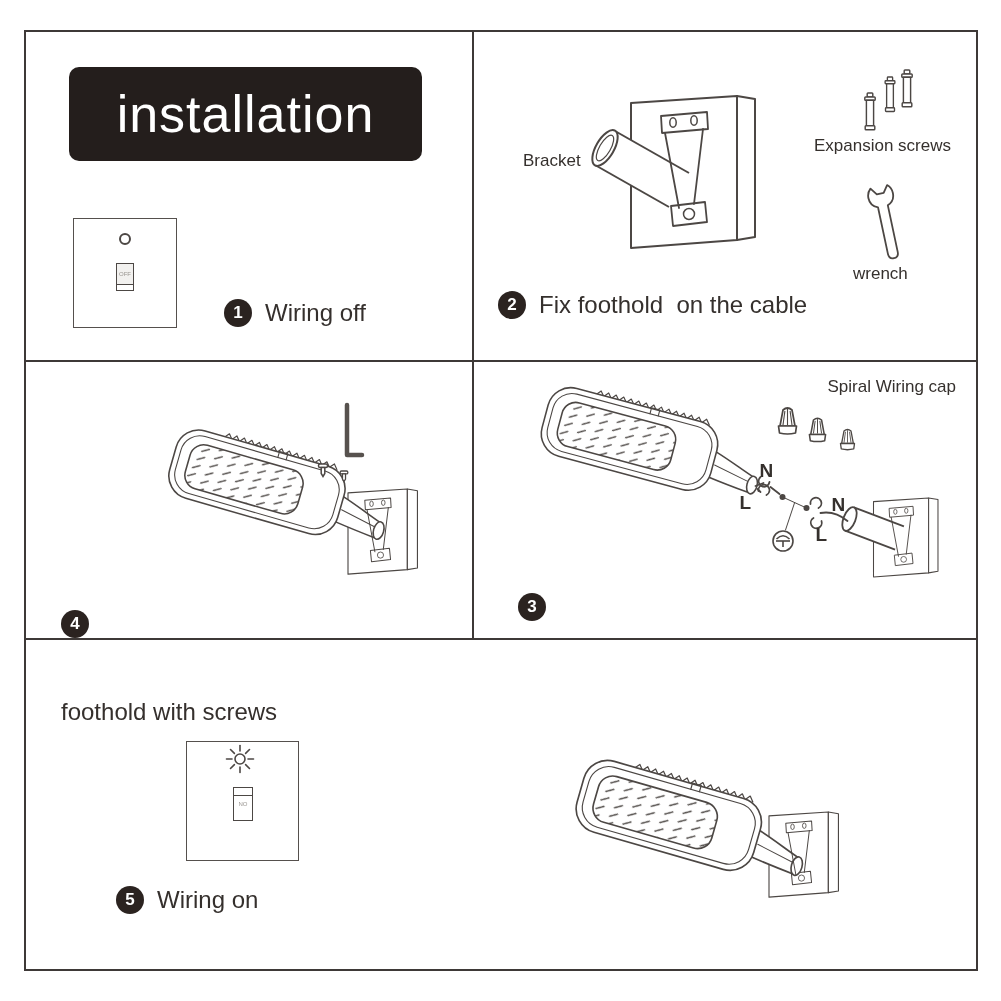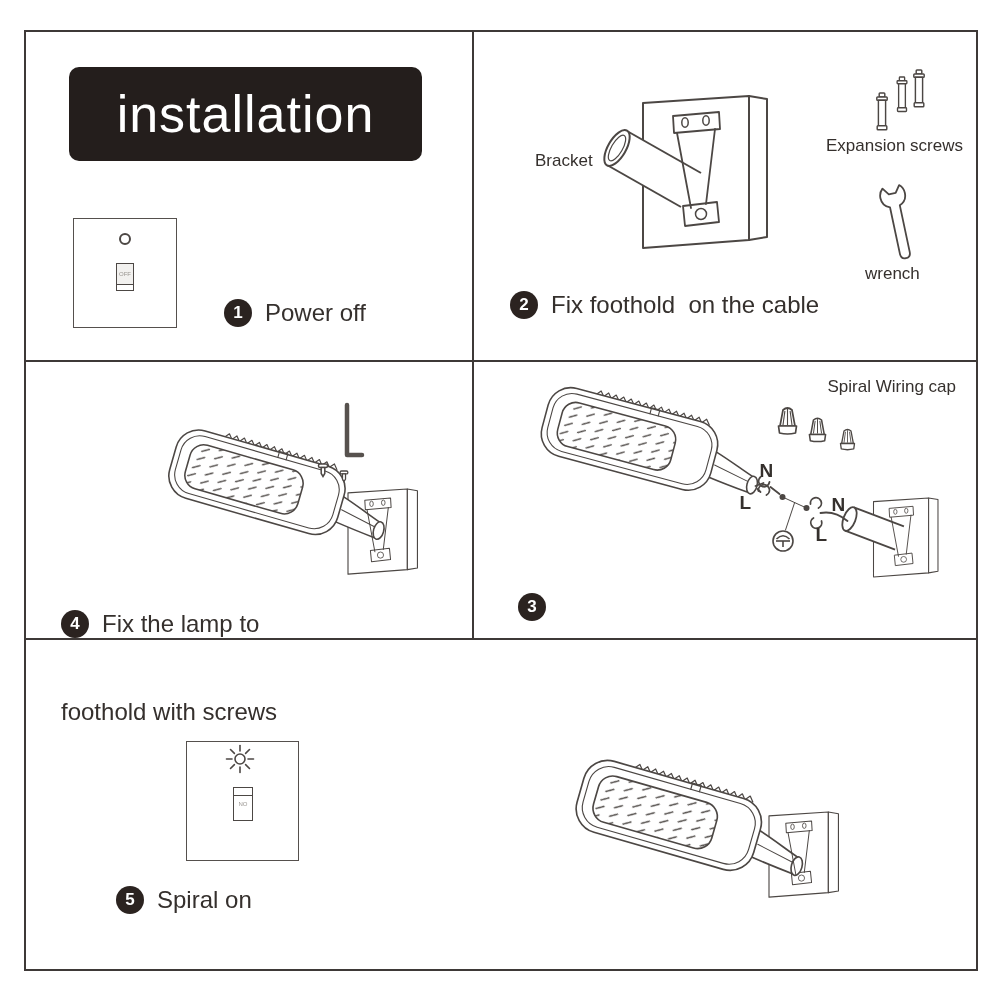--- a/index.html
+++ b/index.html
@@ -6,21 +6,21 @@
   #page{position:relative;width:1001px;height:1001px;background:#fff;overflow:hidden;
         font-family:"Liberation Sans",sans-serif;color:#35302d;}
   #frame{position:absolute;left:24px;top:30px;width:954px;height:941px;
          border:2px solid #3e3937;box-sizing:border-box;}
   .divider{position:absolute;background:#3e3937;}
   #vdiv{left:472px;top:30px;width:2px;height:609px;}
   #hdiv1{left:24px;top:360px;width:954px;height:2px;}
   #hdiv2{left:24px;top:638px;width:954px;height:2px;}
   .panel{position:absolute;}
   #p1{left:24px;top:30px;width:449px;height:331px;}
-  #p2{left:475px;top:30px;width:505px;height:331px;padding-left:20px;}
+  #p2{left:463px;top:30px;width:505px;height:331px;padding-left:20px;}
   #p4{left:24px;top:361px;width:449px;height:278px;}
   #p3{left:473px;top:361px;width:586px;height:278px;}
   #p5{left:24px;top:639px;width:954px;height:332px;}
   .art{position:absolute;left:0;top:0;width:100%;height:100%;}
 
   .titlebox{position:absolute;left:45px;top:37px;width:353px;height:94px;background:#241e1c;
             border-radius:10px;color:#fff;font-size:52px;letter-spacing:1px;
             display:flex;align-items:center;justify-content:center;}
 
   .step{position:absolute;display:flex;align-items:center;gap:13px;font-size:24px;white-space:pre;}
@@ -113,21 +113,21 @@
     <div class="titlebox">installation</div>
     <div class="swplate" id="swp1">
       <div class="indicator"></div>
       <div class="rocker" id="rk1">
         <div class="rlabel">OFF</div>
         <div class="rstrip"></div>
       </div>
     </div>
     <div class="step" style="left:200px;top:269px">
       <span class="badge">1</span>
-      <span class="slabel">Power off</span>
+      <span class="slabel">Wiring off</span>
     </div>
   </section>
 
   <section class="panel" id="p2">
     <svg class="art" viewBox="0 0 505 331">
       <g transform="translate(158,66)">
         <use href="#plate"></use>
           <use href="#btabs"></use>
       </g>
       <g stroke="#4c4744" stroke-width="2">
@@ -218,21 +218,20 @@
       <use href="#strap" transform="translate(324,128) scale(0.56)"></use>
       <path d="M338,94 L323,94 L323,44" fill="none" stroke="#57524e" stroke-width="4.5" stroke-linecap="round" stroke-linejoin="round" transform="translate(0,0)"></path>
       <g>
         <use href="#smallscrew" transform="translate(299,103)"></use>
         <use href="#smallscrew" transform="translate(320,110) scale(0.85)"></use>
       </g>
     </svg>
     <div class="step4" style="left:37px;top:193px">
       <div class="s4row">
         <span class="badge">4</span>
-        <span class="slabel">Fix the lamp to</span>
       </div>
       <div class="s4line2 slabel">foothold with screws</div>
     </div>
   </section>
 
   <section class="panel" id="p5">
     <div class="swplate" id="swp5">
       <svg class="sun" viewBox="0 0 30 30">
         <g stroke="#4c4744" stroke-width="1.6" fill="none" stroke-linecap="round">
           <circle cx="15" cy="15" r="5"></circle>
@@ -256,16 +255,16 @@
         <use href="#plate"></use>
           <use href="#btabs"></use>
       </g>
       <g transform="translate(566,112) rotate(16) scale(0.82)">
         <use href="#lamp"></use>
       </g>
       <use href="#strap" transform="translate(745,173) scale(0.56)"></use>
     </svg>
     <div class="step" style="left:92px;top:247px">
       <span class="badge">5</span>
-      <span class="slabel">Spiral on</span>
+      <span class="slabel">Wiring on</span>
     </div>
   </section>
 </div>
 
 </body></html>

